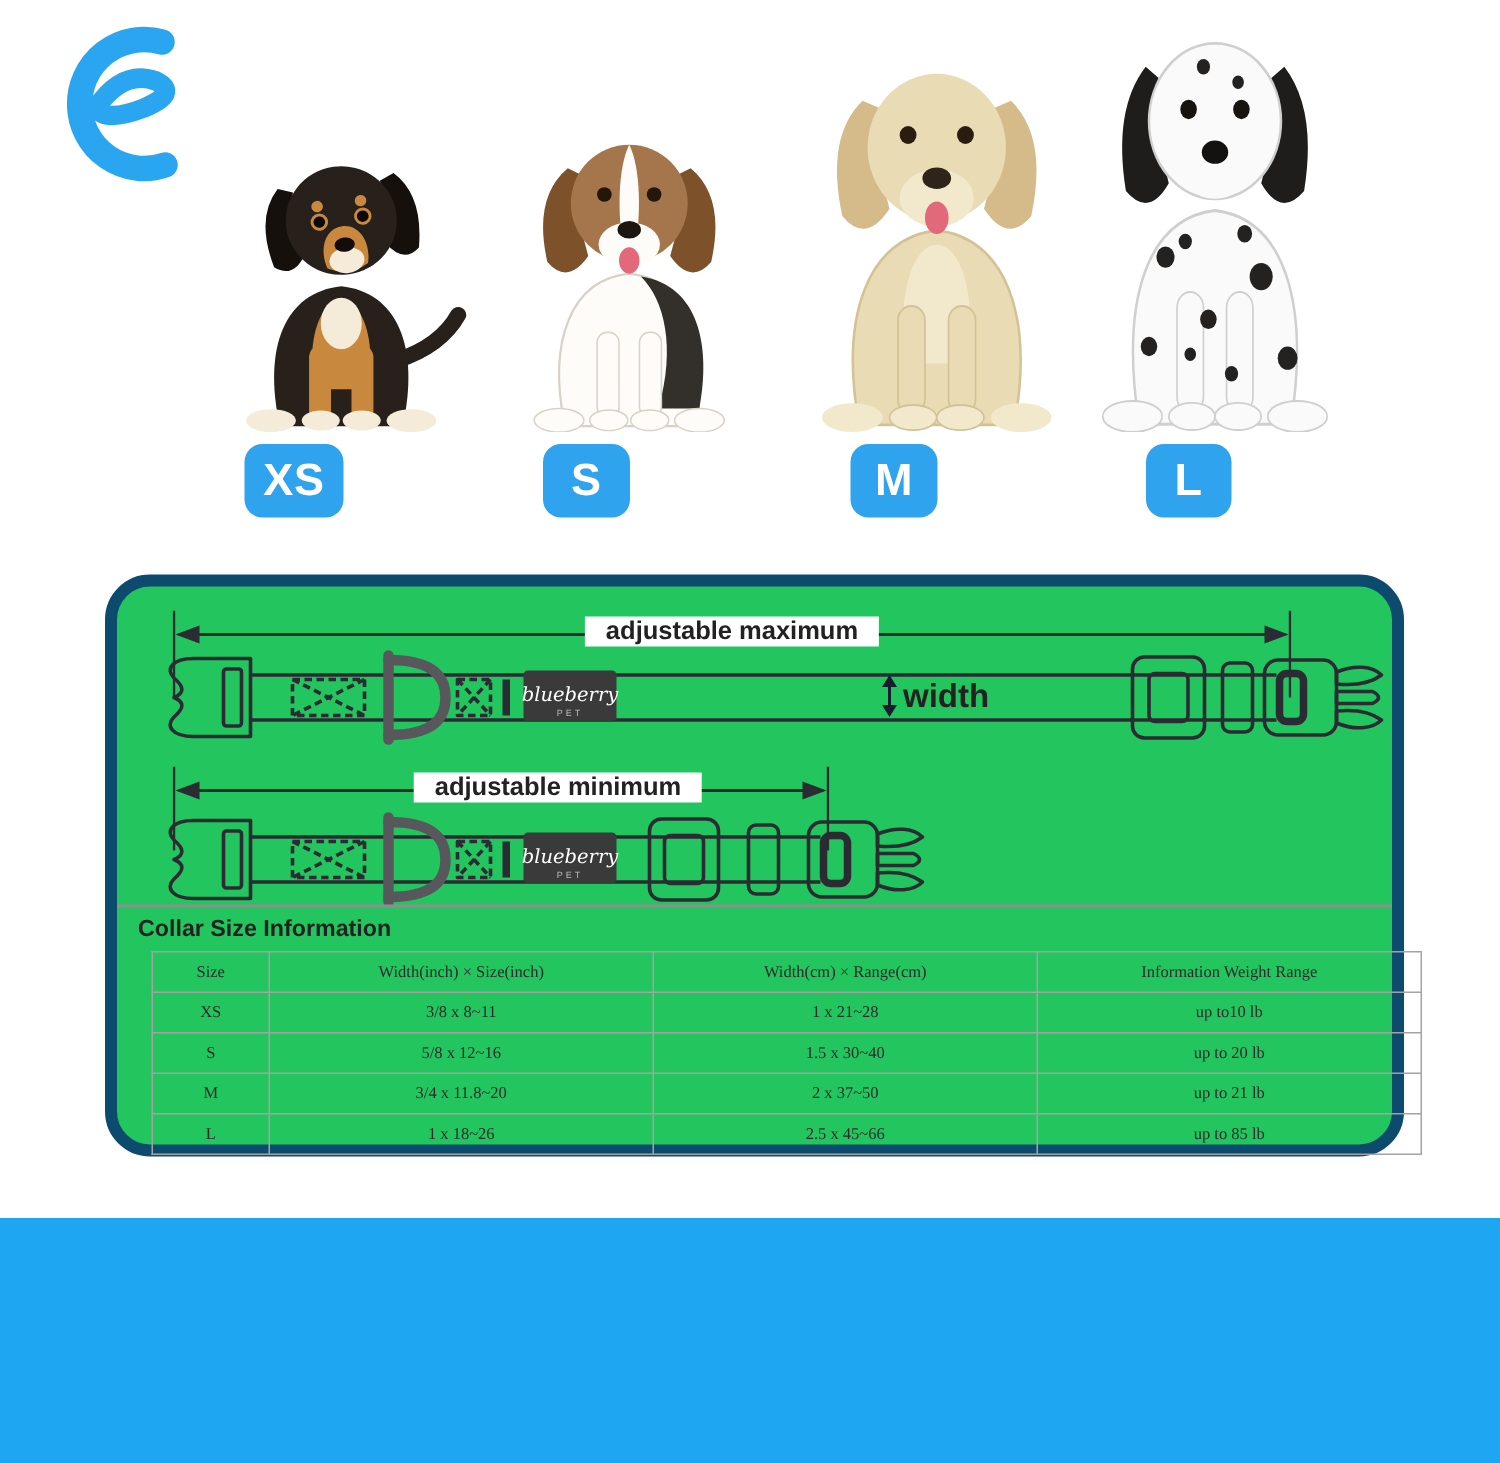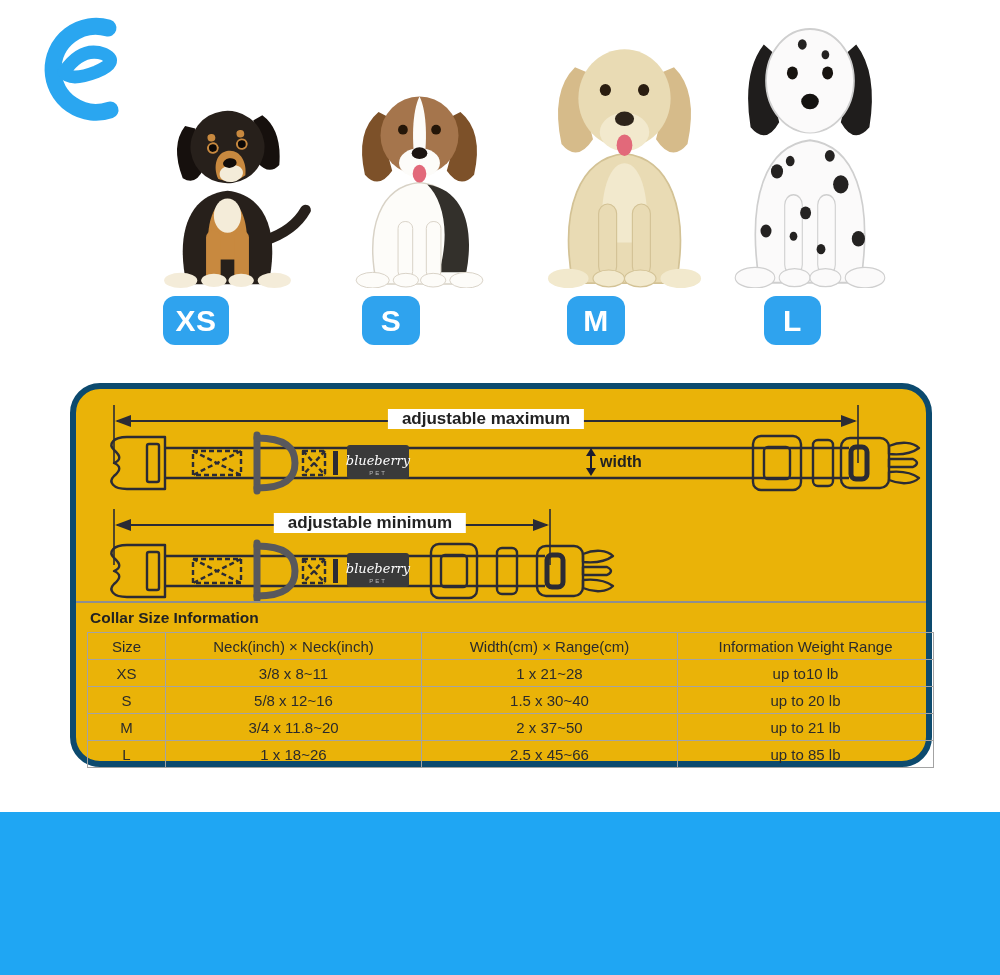--- a/index.html
+++ b/index.html
@@ -19,45 +19,45 @@
     color:#fff;font-weight:bold;font-size:30px;display:flex;align-items:center;
     justify-content:center;letter-spacing:.5px;
   }
   .badge-xs{left:163px;width:66px;}
   .badge-s{left:362px;width:58px;}
   .badge-m{left:567px;width:58px;}
   .badge-l{left:764px;width:57px;}
 
   .info-box{
     position:absolute;left:70px;top:383px;width:850px;height:372px;
-    border:6px solid #0c4a6e;border-radius:30px;background:#eab308;
+    border:8px solid #0c4a6e;border-radius:30px;background:#22c55e;
   }
   .measure{position:absolute;}
   .measure svg{display:block;}
   .measure-label{
     position:absolute;top:4px;left:50%;transform:translateX(-50%);
     background:#fff;padding:0 14px;font-weight:bold;font-size:17px;color:#222;
     white-space:nowrap;
   }
   .measure-max{left:37px;top:16px;width:746px;height:60px;}
   .measure-min{left:37px;top:120px;width:514px;height:58px;}
   .collar{position:absolute;}
   .collar-max{left:25px;top:42px;}
   .collar-min{left:25px;top:150px;}
   .width-note{position:absolute;left:508px;top:59px;display:flex;align-items:center;}
-  .width-note span{font-weight:bold;font-size:16px;color:#222;margin-left:2px;}
+  .width-note span{font-weight:bold;font-size:22px;color:#222;margin-left:2px;}
 
   .size-section{position:absolute;left:0;top:212px;width:100%;}
   .table-title{
     border-top:2px solid #8f8f8f;padding:6px 0 5px 14px;
     font-weight:bold;font-size:15.5px;color:#222;
   }
   table.sizes{
-    width:842px;margin-left:11px;border-collapse:collapse;table-layout:fixed;
-    font-size:15px;color:#2b2b2b;
+    width:842px;margin-left:23px;border-collapse:collapse;table-layout:fixed;
+    font-size:11px;color:#2b2b2b;font-family:Liberation Serif, serif;
   }
   table.sizes th,table.sizes td{
     border:1px solid #a3a3a3;text-align:center;height:26px;padding:0;
     font-weight:normal;overflow:hidden;white-space:nowrap;
   }
   table.sizes tr>*:nth-child(1){width:77px;}
   table.sizes tr>*:nth-child(2){width:255px;}
   table.sizes tr>*:nth-child(3){width:255px;}
   table.sizes tr>*:nth-child(4){width:255px;}
 
@@ -277,21 +277,21 @@
       <path class="diag" d="M482 49 C494 54 506 53 512 47 C504 41 492 40 482 41 Z"></path>
     </svg>
   </div>
 
   <div class="size-section">
     <div class="table-title">Collar Size Information</div>
     <table class="sizes">
       <tbody>
           <tr>
         <th>Size</th>
-        <th>Neck(inch)  ×  Neck(inch)</th>
+        <th>Width(inch)  ×  Size(inch)</th>
         <th>Width(cm)  ×  Range(cm)</th>
         <th>Information Weight Range</th>
       </tr>
       <tr>
         <td>XS</td>
         <td>3/8 x 8~11</td>
         <td>1 x 21~28</td>
         <td>up to10 lb</td>
       </tr>
       <tr>

